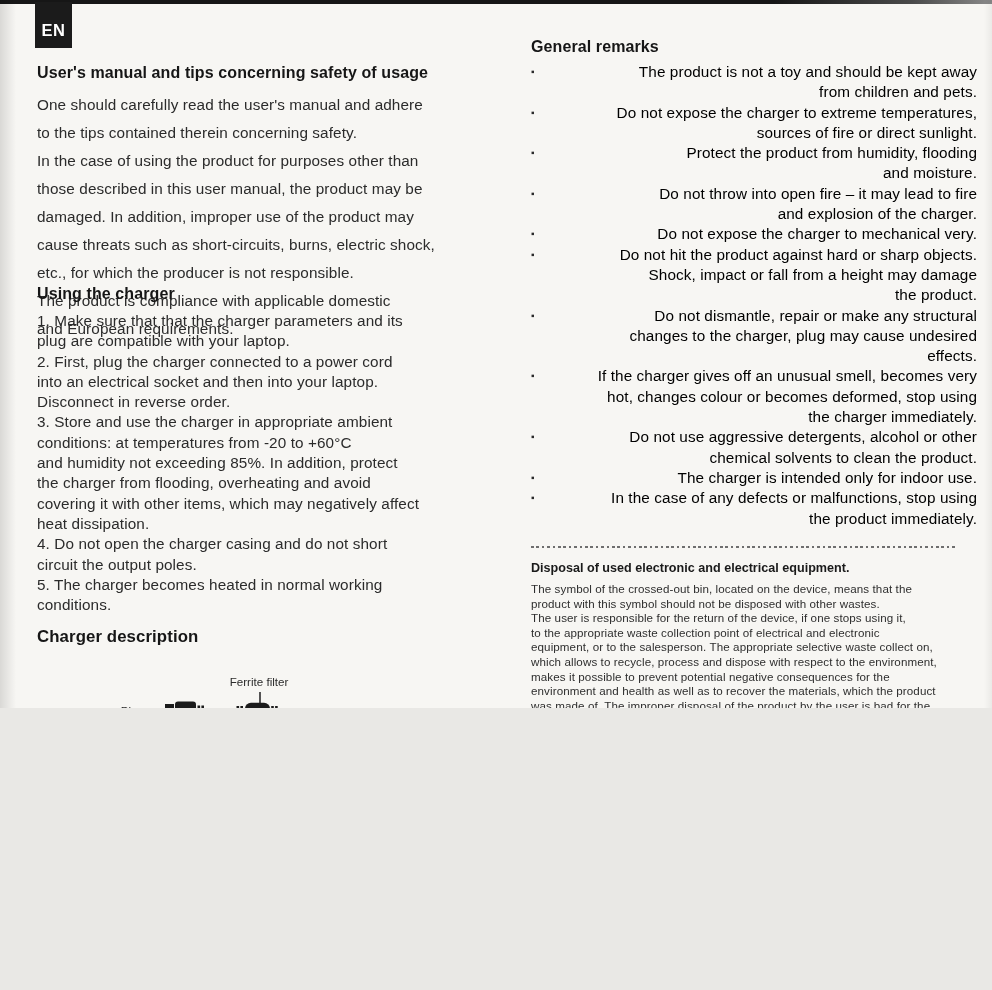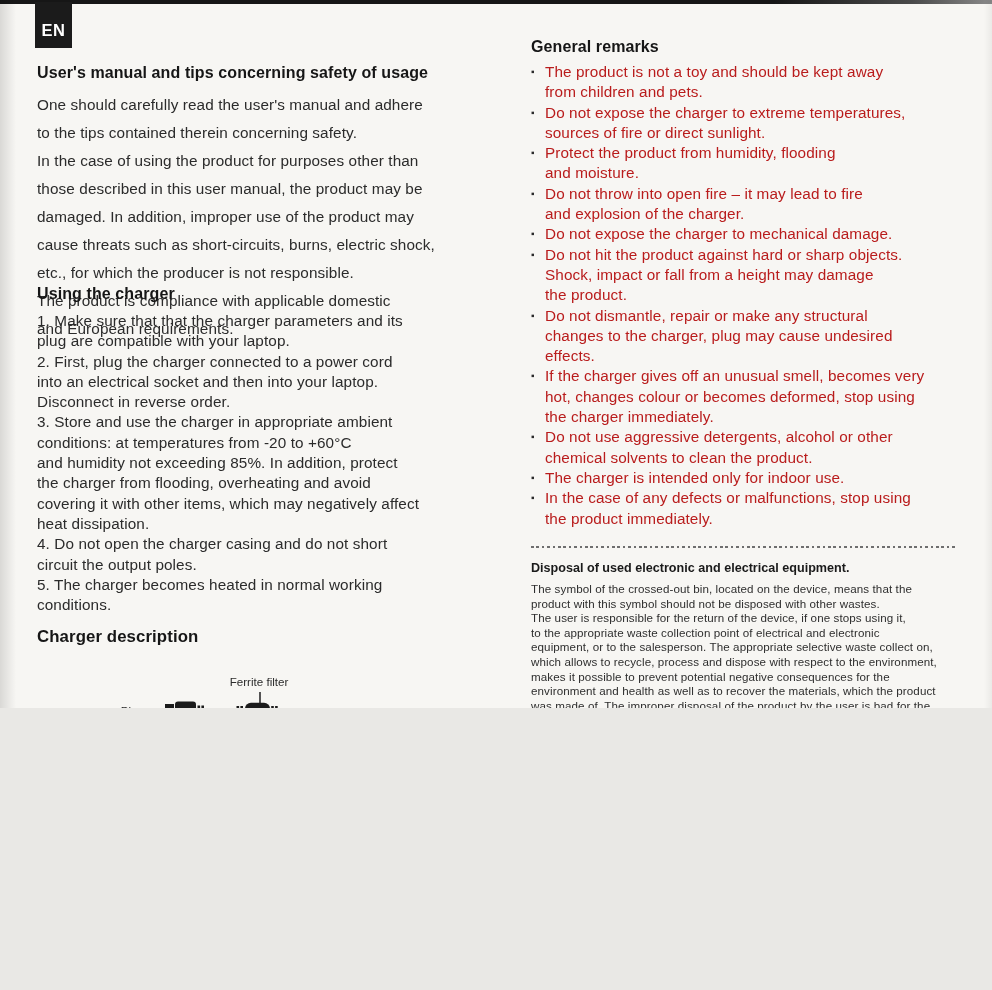--- a/index.html
+++ b/index.html
@@ -45,21 +45,21 @@
     white-space:pre-line;letter-spacing:.1px;
   }
   .safety-body{left:37px;top:91px;width:450px;}
   .using-list{position:absolute;left:37px;top:311px;width:450px;}
   .using-item{font-size:15.3px;line-height:20.3px;color:#2b2b2b;white-space:pre-line;letter-spacing:.1px;}
   .remarks-list{
     position:absolute;left:531px;top:62px;width:446px;margin:0;padding:0;list-style:none;
   }
   .remarks-list li{display:flex;align-items:flex-start;}
   .blt{width:14px;flex:0 0 14px;font-size:10px;line-height:20.3px;color:#2b2b2b;}
-  .btxt{flex:1;font-size:15.3px;line-height:20.3px;color:#b91c1c;white-space:pre-line;letter-spacing:.1px;}
+  .btxt{flex:1;font-size:15.3px;line-height:20.3px;color:#000000;white-space:pre-line;letter-spacing:.1px;text-align:right;}
   .divider{
     position:absolute;left:531px;top:546px;width:427px;height:2px;
     background:repeating-linear-gradient(90deg,#6e6e6e 0 2.6px,transparent 2.6px 5.4px);
   }
   .disposal-h{
     position:absolute;left:531px;top:561px;margin:0;
     font-size:12.6px;font-weight:700;color:#1a1a1a;white-space:nowrap;
   }
   .disposal-body{left:531px;top:582px;width:452px;font-size:11.6px;line-height:14.6px;color:#2e2e2e;}
   .set-row{
@@ -195,21 +195,21 @@
         <span class="btxt">Protect the product from humidity, flooding
 and moisture.</span>
       </li>
     <li>
         <span class="blt">▪</span>
         <span class="btxt">Do not throw into open fire – it may lead to fire
 and explosion of the charger.</span>
       </li>
     <li>
         <span class="blt">▪</span>
-        <span class="btxt">Do not expose the charger to mechanical damage.</span>
+        <span class="btxt">Do not expose the charger to mechanical very.</span>
       </li>
     <li>
         <span class="blt">▪</span>
         <span class="btxt">Do not hit the product against hard or sharp objects.
 Shock, impact or fall from a height may damage
 the product.</span>
       </li>
     <li>
         <span class="blt">▪</span>
         <span class="btxt">Do not dismantle, repair or make any structural

